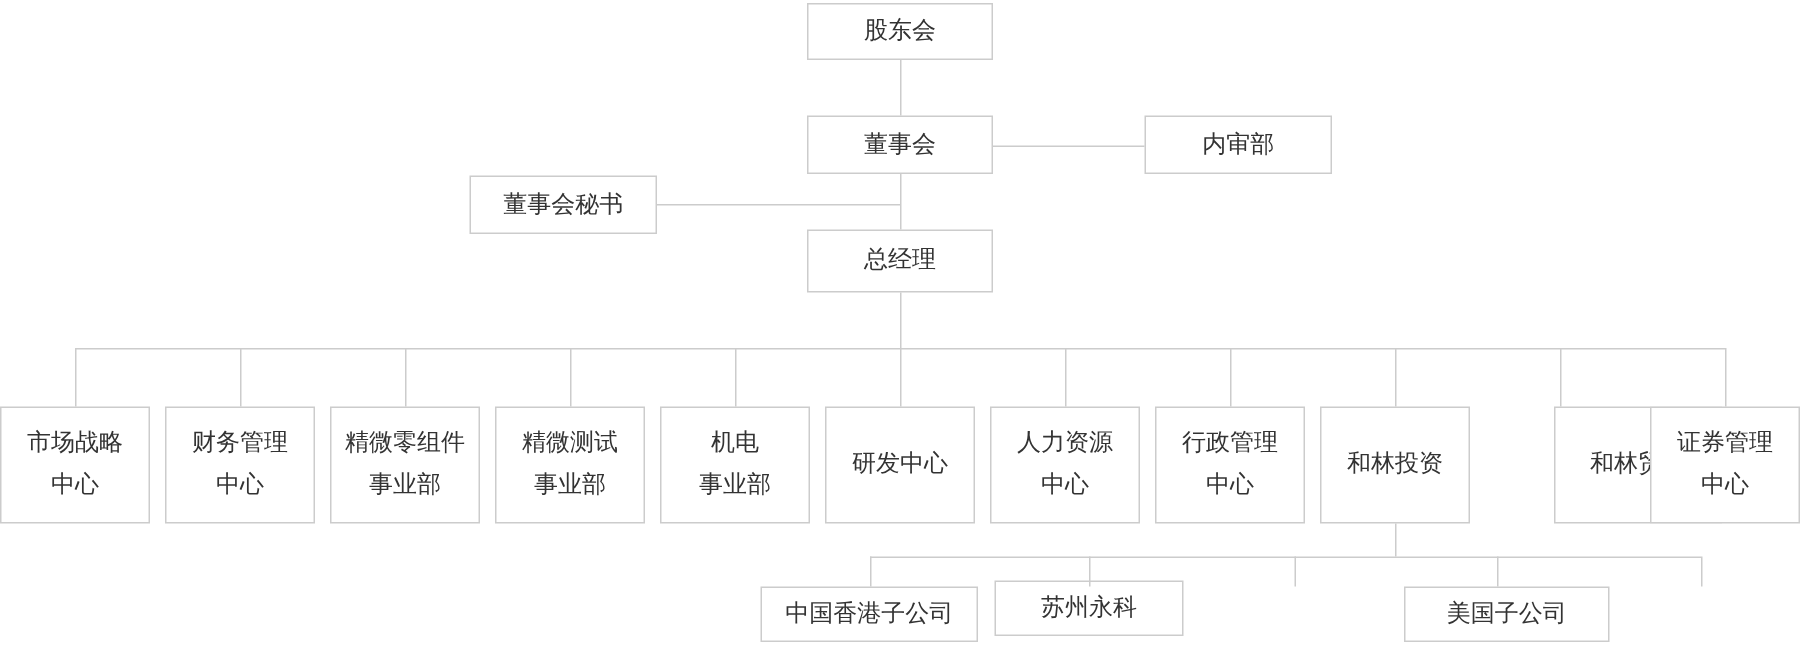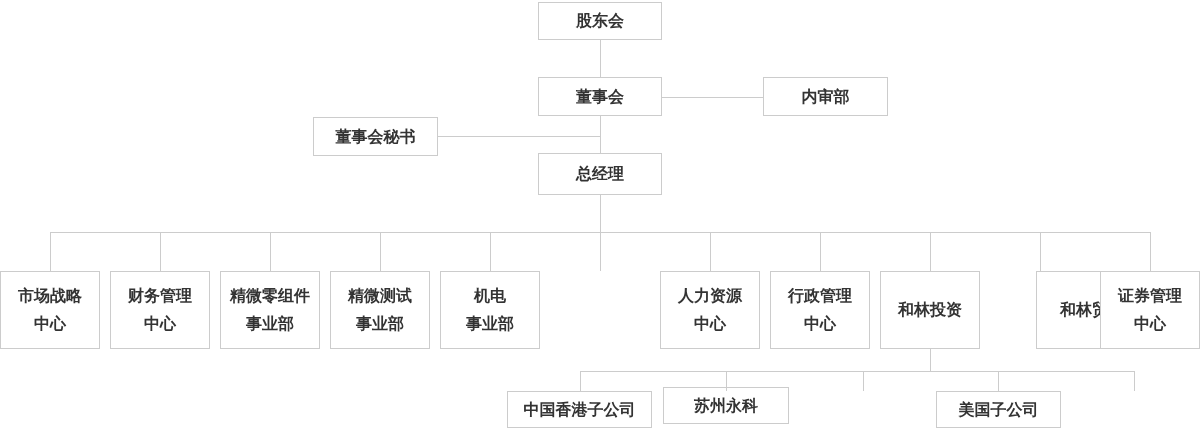--- a/index.html
+++ b/index.html
@@ -10,21 +10,21 @@
     width: 1200px;
     height: 431px;
     background: #ffffff;
     overflow: hidden;
   }
   .node {
     position: absolute;
     border: 1px solid #cccccc;
     background: #ffffff;
     color: #333333;
-    font-weight: bold;
+    font-weight: normal;
     font-size: 16px;
     line-height: 28px;
     display: flex;
     align-items: center;
     justify-content: center;
     text-align: center;
     white-space: pre-line;
   }
   .hline {
     position: absolute;
@@ -53,32 +53,33 @@
   <div class="node" style="left:0px;top:271px;width:100px;height:78px">市场战略
 中心</div>
   <div class="node" style="left:110px;top:271px;width:100px;height:78px">财务管理
 中心</div>
   <div class="node" style="left:220px;top:271px;width:100px;height:78px">精微零组件
 事业部</div>
   <div class="node" style="left:330px;top:271px;width:100px;height:78px">精微测试
 事业部</div>
   <div class="node" style="left:440px;top:271px;width:100px;height:78px">机电
 事业部</div>
+  <div class="node" style="left:550px;top:271px;width:100px;height:78px">研发中心</div>
   <div class="node" style="left:660px;top:271px;width:100px;height:78px">人力资源
 中心</div>
   <div class="node" style="left:770px;top:271px;width:100px;height:78px">行政管理
 中心</div>
   <div class="node" style="left:880px;top:271px;width:100px;height:78px">和林投资</div>
   <div class="node" style="left:1036px;top:271px;width:112px;height:78px">和林贸易</div>
   <div class="node" style="left:1100px;top:271px;width:100px;height:78px">证券管理
 中心</div>
 
   <div class="node" style="left:507px;top:391px;width:145px;height:37px">中国香港子公司</div>
   <div class="node" style="left:663px;top:387px;width:126px;height:37px">苏州永科</div>
-  <div class="node" style="left:936px;top:391px;width:125px;height:37px">美国子公司</div>
+  <div class="node" style="left:936px;top:391px;width:137px;height:37px">美国子公司</div>
 
   <div class="vline" style="left:600px;top:40px;height:37px"></div>
   <div class="hline" style="left:662px;top:97px;width:101px"></div>
   <div class="vline" style="left:600px;top:116px;height:37px"></div>
   <div class="hline" style="left:438px;top:136px;width:162px"></div>
   <div class="vline" style="left:600px;top:195px;height:37px"></div>
 
   <div class="hline" style="left:50px;top:232px;width:1100px"></div>
   <div class="vline" style="left:50px;top:232px;height:39px"></div>
   <div class="vline" style="left:160px;top:232px;height:39px"></div>

